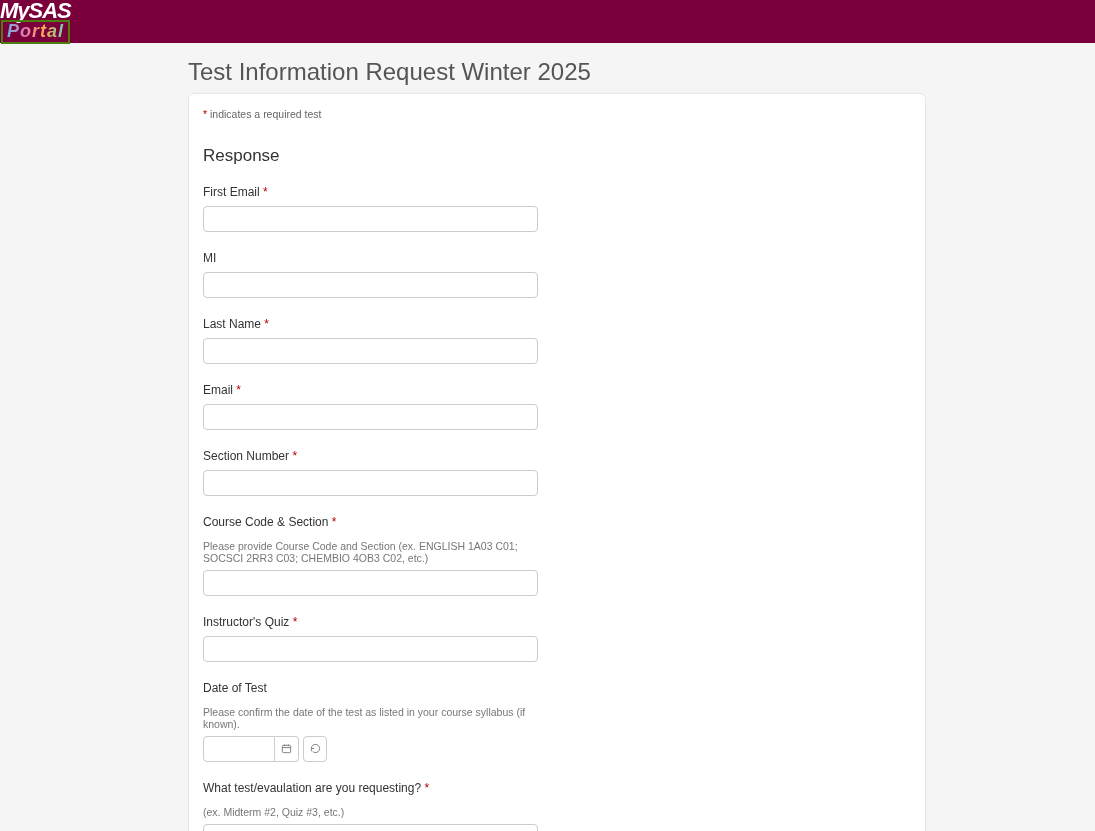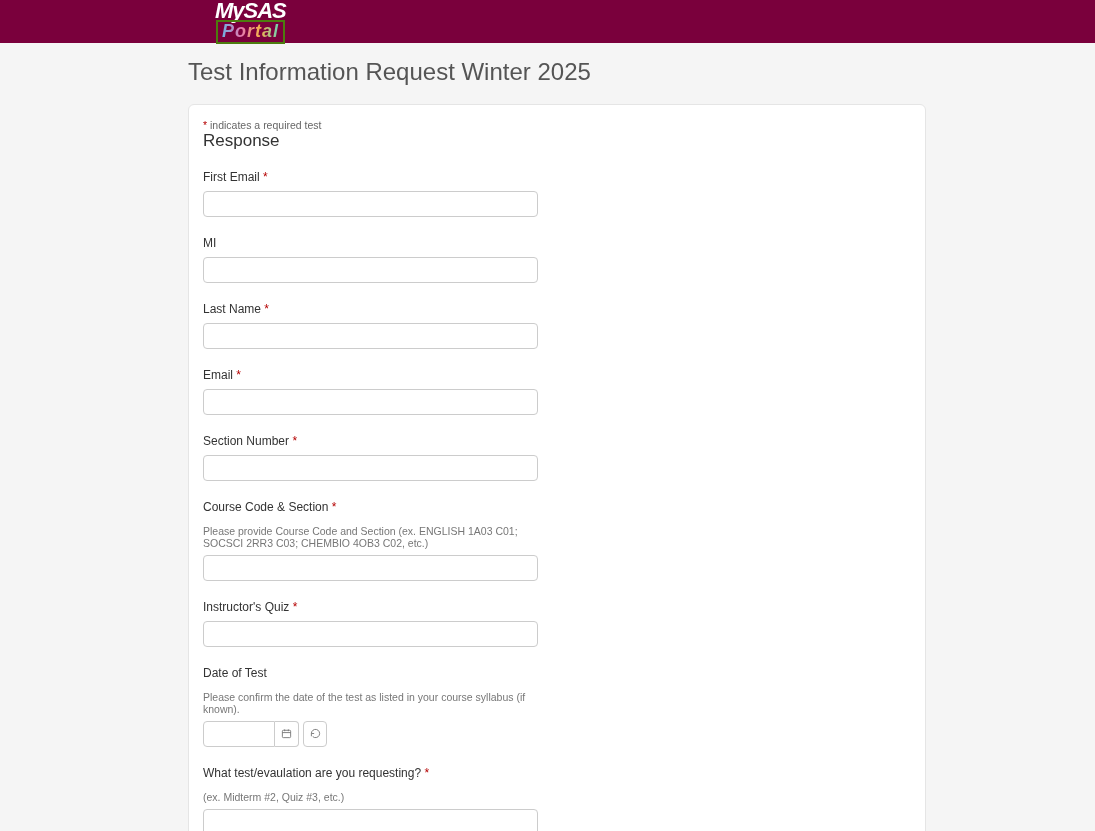--- a/index.html
+++ b/index.html
@@ -7,21 +7,20 @@
     font-family: "Helvetica Neue", Helvetica, Arial, sans-serif;
     background: #f5f5f5;
     color: #333;
   }
   .top-bar {
     background: #7a003c;
     height: 43px;
     width: 100%;
     display: flex;
     align-items: flex-start;
-    padding-left: 215px;
   }
   .logo-box {
     display: flex;
     flex-direction: column;
     align-items: center;
     line-height: 1;
     padding-top: 0;
   }
   .logo-line1 {
     font-weight: 800;
@@ -42,41 +41,41 @@
     letter-spacing: 1px;
     background: linear-gradient(90deg,#6fb1e0,#e47ab0,#f2b24d,#6fd0b2);
     -webkit-background-clip: text;
     background-clip: text;
     color: transparent;
   }
   .page-title {
     font-size: 24px;
     font-weight: 400;
     color: #555;
-    margin: 15px 0 18px 188px;
+    margin: 15px 0 7px 188px;
   }
   .card {
     background: #fff;
     border: 1px solid #e5e5e5;
     border-radius: 6px;
     width: 738px;
     margin-left: 188px;
     padding: 14px 14px 18px 14px;
     margin-bottom: 20px;
   }
   .req-note {
     font-size: 10.5px;
     color: #666;
   }
   .req-star { color: #b40000; }
   .response-heading {
     font-size: 17px;
     font-weight: 400;
     color: #333;
-    margin-top: 0;
+    margin-top: 26px;
   }
   .field-group { margin-top: 16px; }
   .field-label {
     font-size: 12px;
     color: #333;
   }
   .field-help {
     font-size: 10.5px;
     color: #777;
     margin-top: 10px;

